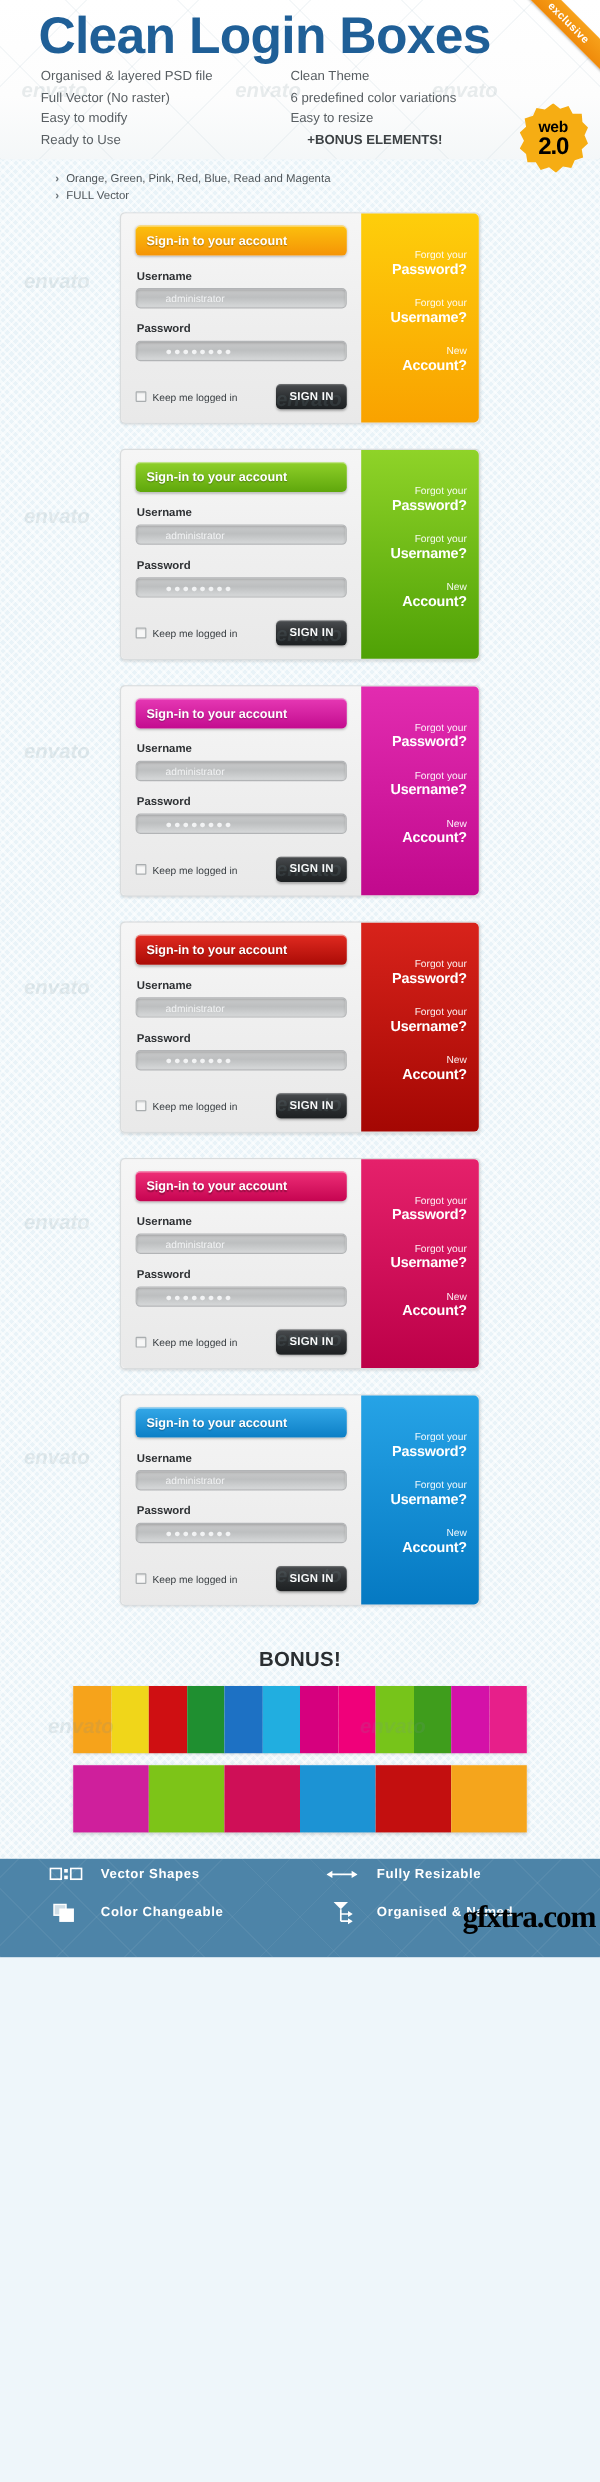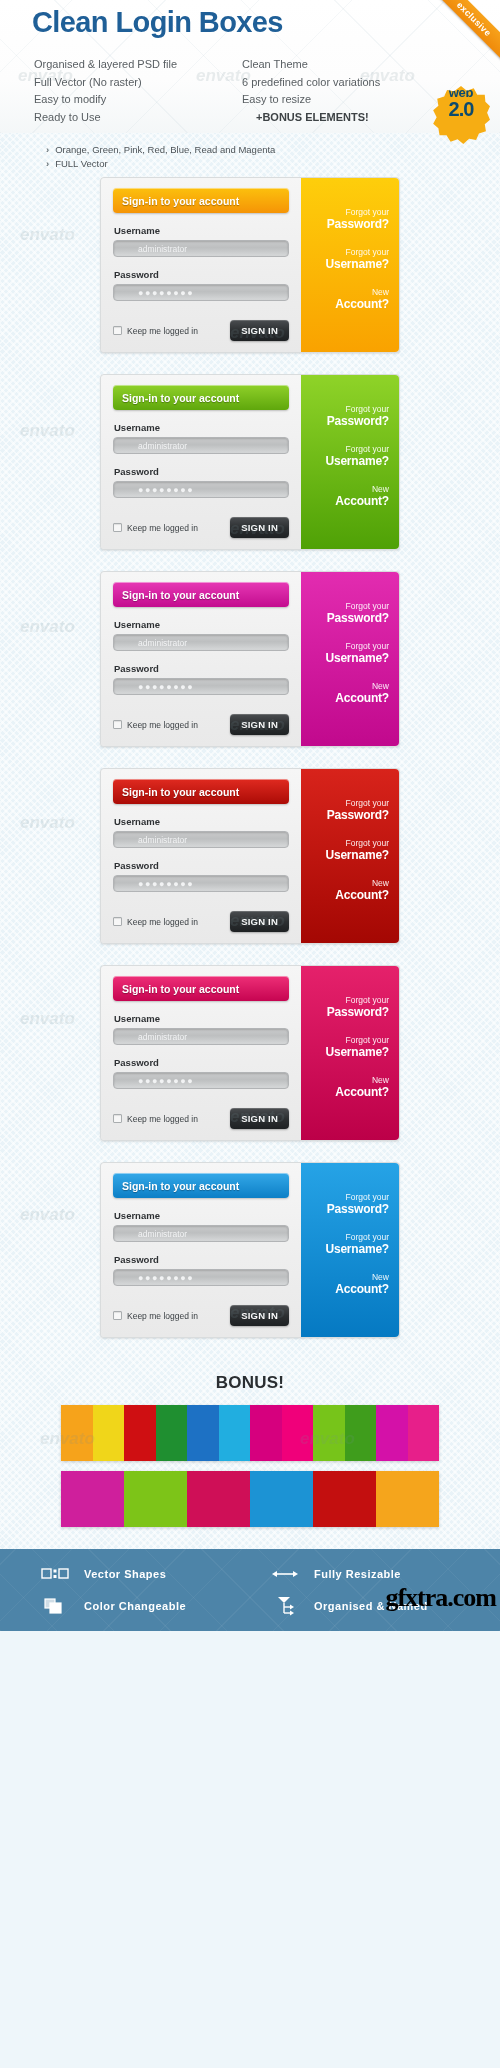--- a/index.html
+++ b/index.html
@@ -21,42 +21,42 @@
   }
   .header-diag {
     position:absolute; inset:0;
     background:
       repeating-linear-gradient(45deg, rgba(180,200,210,.14) 0 1px, transparent 1px 66px),
       repeating-linear-gradient(-45deg, rgba(180,200,210,.14) 0 1px, transparent 1px 66px);
     pointer-events:none;
   }
   .title {
     position:absolute; left:32px; top:6px;
-    font-size:29px; font-weight:bold; color:#1f5f97;
+    font-size:43px; font-weight:bold; color:#1f5f97;
     letter-spacing:-0.6px;
   }
   .feat-col { position:absolute; font-size:11px; color:#585e62; line-height:17.5px; }
   .feat-col.left { left:34px; top:56px; }
   .feat-col.right { left:242px; top:56px; }
   .feat-col .bold { font-weight:bold; color:#3d4245; }
 
   .ribbon {
     position:absolute; right:-34px; top:10px;
     width:120px; text-align:center;
     background:linear-gradient(180deg,#f7a21b,#ef8a0a);
     color:#fff; font-size:9px; font-weight:bold;
     padding:4px 0; transform:rotate(45deg);
     letter-spacing:.4px;
     box-shadow:0 1px 2px rgba(0,0,0,.25);
   }
   .badge {
     position:absolute; right:10px; top:86px;
     width:58px; height:58px;
-    color:#0c4a6e; font-weight:bold; text-align:center;
-    display:flex; flex-direction:column; justify-content:flex-start; align-items:center;
+    color:#000000; font-weight:bold; text-align:center;
+    display:flex; flex-direction:column; justify-content:center; align-items:center;
     background:#f6ad13;
     clip-path: polygon(50% 0%,60% 8%,72% 4%,78% 15%,91% 15%,92% 27%,100% 35%,95% 46%,
                        100% 58%,91% 66%,93% 78%,81% 82%,76% 93%,64% 91%,54% 100%,
                        44% 92%,32% 96%,25% 85%,13% 85%,11% 73%,2% 65%,8% 54%,
                        2% 42%,11% 34%,9% 22%,21% 18%,26% 7%,38% 9%);
     z-index:5;
   }
   .badge .b1 { font-size:13px; line-height:13px; letter-spacing:-.3px; }
   .badge .b2 { font-size:20px; line-height:20px; letter-spacing:-1px; }
 
@@ -145,21 +145,21 @@
   .bonus p { font-size:12px; color:#3c4145; margin-top:4px; }
   .swatch-row { position:relative; display:flex; width:378px; margin:12px auto 0 auto; height:56px;
                 box-shadow:0 1px 3px rgba(0,0,0,.18); }
   .swatch-row.second { margin-top:10px; margin-bottom:14px; }
   .swatch { flex:1; }
 
   
   .footer {
     position:relative;
     background:#4d84a8; height:82px;
-    padding:16px 0 0 0;
+    padding:4px 0 0 0;
     color:#fff;
   }
   .footer::before{
     content:""; position:absolute; inset:0;
     background:
       repeating-linear-gradient(45deg, rgba(255,255,255,.05) 0 1px, transparent 1px 40px),
       repeating-linear-gradient(-45deg, rgba(255,255,255,.05) 0 1px, transparent 1px 40px);
   }
   .foot-grid { position:relative; display:grid; grid-template-columns:1fr 1fr; row-gap:14px; padding-left:40px; }
   .foot-item { display:flex; align-items:center; font-size:11px; font-weight:bold; letter-spacing:.5px; }

